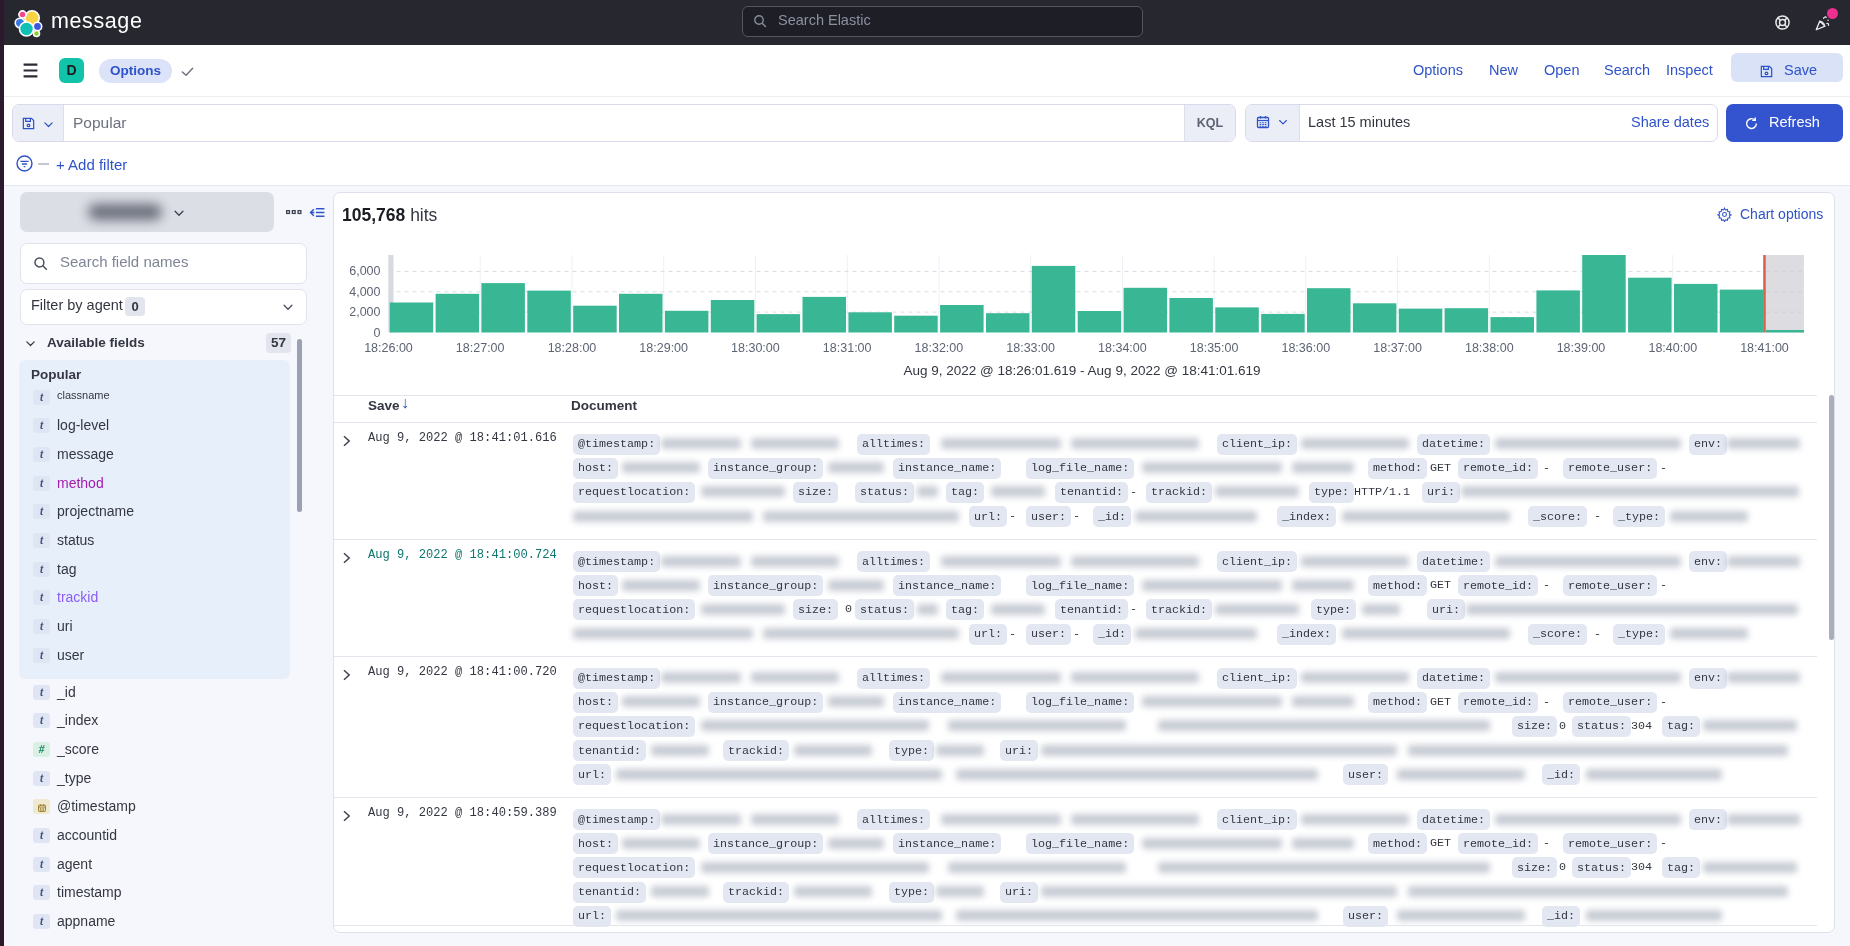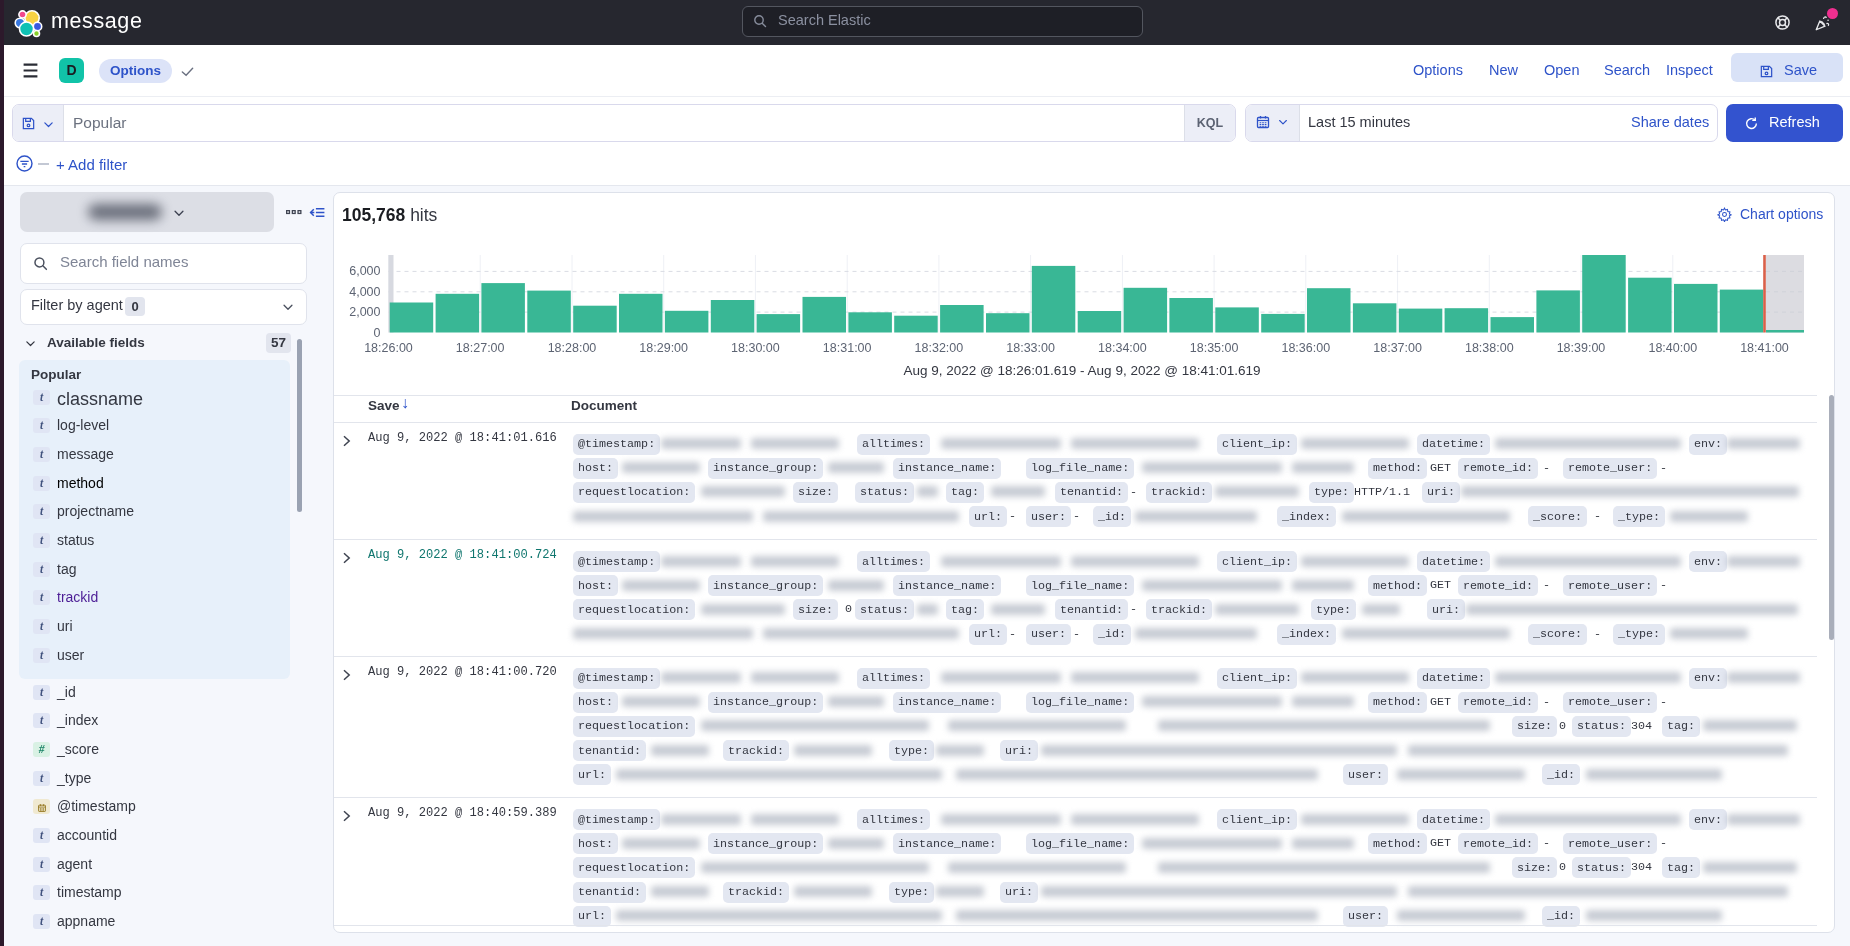--- a/index.html
+++ b/index.html
@@ -149,35 +149,35 @@
   </svg>
 <svg style="position:absolute;left:24px;top:337px;" width="13" height="13" viewBox="0 0 16 16" fill="none">
     <path d="M3.5 6 L8 10.5 L12.5 6" stroke="#343741" stroke-width="1.5" stroke-linecap="round" stroke-linejoin="round"></path>
   </svg>
 <div style="position:absolute;left:47px;top:335px;font-size:13.5px;font-weight:700;color:#343741">Available fields</div>
 <div style="position:absolute;left:266px;top:333px;width:25px;height:20px;background:#e2e5ee;border-radius:4px;
      text-align:center;font-size:13.5px;font-weight:700;line-height:20px;color:#343741">57</div>
 <div style="position:absolute;left:19px;top:360px;width:271px;height:319px;background:#e7f0fa;border-radius:6px"></div>
 <div style="position:absolute;left:31px;top:367px;font-size:13.5px;font-weight:700;color:#343741">Popular</div>
 <span style="position:absolute;left:33px;top:389.5px;width:17px;height:15px;background:#e0e5f4;border-radius:3px;font-size:11.5px;font-style:italic;font-weight:700;text-align:center;line-height:14px;color:#41527e;font-family:Liberation Serif,serif">t</span>
-<div style="position:absolute;left:57px;top:388.5px;font-size:18px;color:#343741">classname</div>
+<div style="position:absolute;left:57px;top:388.5px;font-size:11px;color:#343741">classname</div>
 <span style="position:absolute;left:33px;top:418.2px;width:17px;height:15px;background:#e0e5f4;border-radius:3px;font-size:11.5px;font-style:italic;font-weight:700;text-align:center;line-height:14px;color:#41527e;font-family:Liberation Serif,serif">t</span>
 <div style="position:absolute;left:57px;top:417.2px;font-size:14px;color:#343741">log-level</div>
 <span style="position:absolute;left:33px;top:446.9px;width:17px;height:15px;background:#e0e5f4;border-radius:3px;font-size:11.5px;font-style:italic;font-weight:700;text-align:center;line-height:14px;color:#41527e;font-family:Liberation Serif,serif">t</span>
 <div style="position:absolute;left:57px;top:445.9px;font-size:14px;color:#343741">message</div>
 <span style="position:absolute;left:33px;top:475.59999999999997px;width:17px;height:15px;background:#e0e5f4;border-radius:3px;font-size:11.5px;font-style:italic;font-weight:700;text-align:center;line-height:14px;color:#41527e;font-family:Liberation Serif,serif">t</span>
-<div style="position:absolute;left:57px;top:474.59999999999997px;font-size:14px;color:#000000">method</div>
+<div style="position:absolute;left:57px;top:474.59999999999997px;font-size:14px;color:#a21caf">method</div>
 <span style="position:absolute;left:33px;top:504.29999999999995px;width:17px;height:15px;background:#e0e5f4;border-radius:3px;font-size:11.5px;font-style:italic;font-weight:700;text-align:center;line-height:14px;color:#41527e;font-family:Liberation Serif,serif">t</span>
 <div style="position:absolute;left:57px;top:503.29999999999995px;font-size:14px;color:#343741">projectname</div>
 <span style="position:absolute;left:33px;top:533.0px;width:17px;height:15px;background:#e0e5f4;border-radius:3px;font-size:11.5px;font-style:italic;font-weight:700;text-align:center;line-height:14px;color:#41527e;font-family:Liberation Serif,serif">t</span>
 <div style="position:absolute;left:57px;top:532.0px;font-size:14px;color:#343741">status</div>
 <span style="position:absolute;left:33px;top:561.7px;width:17px;height:15px;background:#e0e5f4;border-radius:3px;font-size:11.5px;font-style:italic;font-weight:700;text-align:center;line-height:14px;color:#41527e;font-family:Liberation Serif,serif">t</span>
 <div style="position:absolute;left:57px;top:560.7px;font-size:14px;color:#343741">tag</div>
 <span style="position:absolute;left:33px;top:590.4000000000001px;width:17px;height:15px;background:#e0e5f4;border-radius:3px;font-size:11.5px;font-style:italic;font-weight:700;text-align:center;line-height:14px;color:#41527e;font-family:Liberation Serif,serif">t</span>
-<div style="position:absolute;left:57px;top:589.4000000000001px;font-size:14px;color:#4c1d95">trackid</div>
+<div style="position:absolute;left:57px;top:589.4000000000001px;font-size:14px;color:#8b5cf6">trackid</div>
 <span style="position:absolute;left:33px;top:619.1000000000001px;width:17px;height:15px;background:#e0e5f4;border-radius:3px;font-size:11.5px;font-style:italic;font-weight:700;text-align:center;line-height:14px;color:#41527e;font-family:Liberation Serif,serif">t</span>
 <div style="position:absolute;left:57px;top:618.1000000000001px;font-size:14px;color:#343741">uri</div>
 <span style="position:absolute;left:33px;top:647.8000000000002px;width:17px;height:15px;background:#e0e5f4;border-radius:3px;font-size:11.5px;font-style:italic;font-weight:700;text-align:center;line-height:14px;color:#41527e;font-family:Liberation Serif,serif">t</span>
 <div style="position:absolute;left:57px;top:646.8000000000002px;font-size:14px;color:#343741">user</div>
 <span style="position:absolute;left:33px;top:684.5px;width:17px;height:15px;background:#e0e5f4;border-radius:3px;font-size:11.5px;font-style:italic;font-weight:700;text-align:center;line-height:14px;color:#41527e;font-family:Liberation Serif,serif">t</span>
 <div style="position:absolute;left:57px;top:683.5px;font-size:14px;color:#343741">_id</div>
 <span style="position:absolute;left:33px;top:713.2px;width:17px;height:15px;background:#e0e5f4;border-radius:3px;font-size:11.5px;font-style:italic;font-weight:700;text-align:center;line-height:14px;color:#41527e;font-family:Liberation Serif,serif">t</span>
 <div style="position:absolute;left:57px;top:712.2px;font-size:14px;color:#343741">_index</div>
 <span style="position:absolute;left:33px;top:741.9000000000001px;width:17px;height:15px;background:#d9f1e4;border-radius:3px;font-size:11.5px;font-style:italic;font-weight:700;text-align:center;line-height:14px;color:#1d8567;font-family:Liberation Serif,serif">#</span>
 <div style="position:absolute;left:57px;top:740.9000000000001px;font-size:14px;color:#343741">_score</div>

